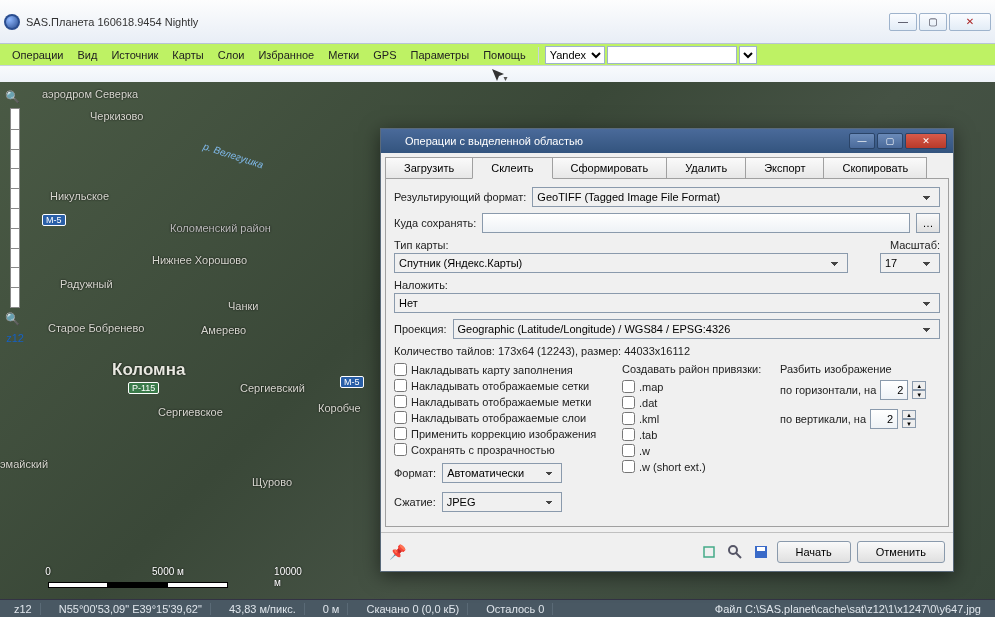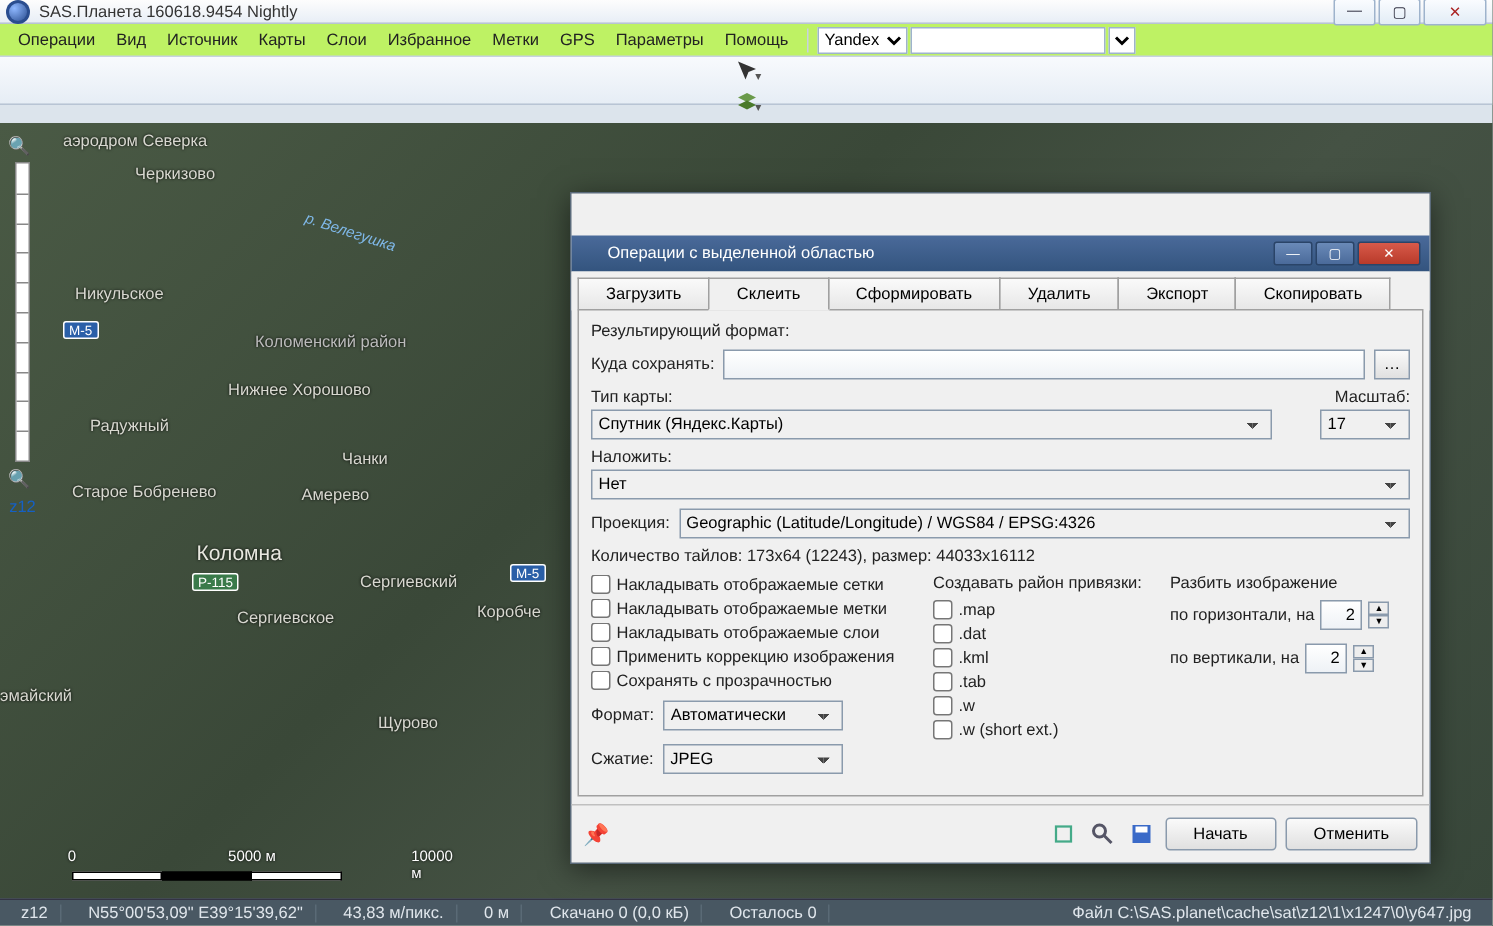--- a/index.html
+++ b/index.html
@@ -1,19 +1,19 @@
 <!DOCTYPE html>
 <html><head>
 <meta charset="utf-8">
 <style>
 * { box-sizing: border-box; margin: 0; padding: 0; font-family: Tahoma, Arial, sans-serif; font-size: 11px; }
 body { width: 995px; height: 617px; background: #dce4ec; overflow: hidden; position: relative; }
 
 
-.titlebar { height: 16px; background: linear-gradient(#fdfdfd,#e8eef6); border-bottom: 1px solid #b8c4d4; display: flex; align-items: center; padding: 0 4px; }
+.titlebar { height: 44px; background: linear-gradient(#fdfdfd,#e8eef6); border-bottom: 1px solid #b8c4d4; display: flex; align-items: center; padding: 0 4px; }
 .titlebar .app-icon { width:16px; height:16px; background:#2a4d8f; border-radius:50%; margin-right:6px; display:inline-block; position:relative;}
 .titlebar .app-icon::after{content:"";position:absolute;inset:2px;border-radius:50%;background:radial-gradient(circle at 30% 30%,#8fb8ff,#2a4d8f);}
 .titlebar .title { color:#333; }
 .titlebar .win-btns { margin-left:auto; display:flex; gap:2px;}
 .titlebar .win-btn { width:28px; height:18px; border:1px solid #9eb3cc; background:linear-gradient(#fafcff,#e2ecf6); display:flex; align-items:center; justify-content:center; font-size:10px; color:#334; border-radius:2px; }
 .titlebar .win-btn.close { color:#a22; width:42px; }
 
 
 .menubar { height:22px; background:#bef264; border-bottom:1px solid #c7d2e0; display:flex; align-items:center; padding:0 6px; gap: 2px; }
 .menubar .mi { padding:2px 6px; color:#222; cursor:default; }
@@ -32,21 +32,21 @@
 
 .ic { width:16px; height:16px; display:inline-block; } 
 
 
 svg.ic { width:16px; height:16px; }
 
 
 .workspace { position:absolute; top:82px; left:0; right:0; bottom:18px; background:#3a4a38; }
 .map { position:absolute; inset:0; background: linear-gradient(135deg,#4a5a45 0%,#3a4838 40%,#455244 60%,#38473a 100%); }
 .map .label { position:absolute; color:#d8d8d0; font-size:11px; text-shadow:0 0 2px #000; white-space:nowrap; }
-.map .label.big { font-size:14px; font-weight:normal; color:#e8e8e0;margin-left:19px; }
+.map .label.big { font-size:17px; font-weight:bold; color:#e8e8e0; }
 .map .river { position:absolute; color:#7fb8e8; font-style:italic; font-size:10px; }
 .map .shield { position:absolute; background:#2a5fa8; color:#fff; border:1px solid #fff; border-radius:2px; padding:0 3px; font-size:9px; }
 
 
 .left-ctrl { position:absolute; left:4px; top:88px; width:22px; z-index:5; }
 .left-ctrl .zbtn { width:18px; height:18px; display:flex; align-items:center; justify-content:center; font-size:12px; cursor:pointer; }
 .left-ctrl .zslider { width:10px; height:200px; background:#fff; border:1px solid #888; margin:2px auto; position:relative; }
 .left-ctrl .zslider .tick { position:absolute; left:0; right:0; height:1px; background:#888; }
 .left-ctrl .zlabel { text-align:center; color:#1560c4; margin-top:4px; font-size:11px; }
 
@@ -55,21 +55,21 @@
 .scalebar .seg { height:6px; border:1px solid #000; }
 .scalebar .lbl { color:#fff; font-size:10px; position:absolute; top:-12px; transform:translateX(-50%); text-shadow:0 0 2px #000;}
 
 
 .statusbar { position:absolute; left:0; right:0; bottom:0; height:18px; background:#495863; color:#e0e6ec; display:flex; align-items:center; font-size:11px; padding:0 6px; gap:10px; border-top:1px solid #334; }
 .statusbar .cell { padding:0 8px; border-right:1px solid #5a6a76; }
 .statusbar .cell:last-child{border:none; margin-left:auto;}
 
 
 .dialog { position:absolute; left:380px; top:128px; width:574px; background:#f0f0f0; border:1px solid #5a6a7a; box-shadow:0 4px 18px rgba(0,0,0,0.5); z-index:100; }
-.dlg-title { height:24px; background:linear-gradient(#4a6a9a,#33547e); color:#fff; display:flex; align-items:center; padding:0 6px;margin-top:28px; }
+.dlg-title { height:24px; background:linear-gradient(#4a6a9a,#33547e); color:#fff; display:flex; align-items:center; padding:0 6px; }
 .dlg-title .win-btns{margin-left:auto;display:flex;gap:2px;}
 .dlg-title .wb{width:26px;height:16px;border:1px solid #2a4468;background:linear-gradient(#6a8ab8,#4a6a9a);display:flex;align-items:center;justify-content:center;font-size:9px;color:#fff;border-radius:2px;}
 .dlg-title .wb.cl{background:linear-gradient(#d85a4a,#b83a2a);width:42px;}
 
 .dlg-tabs { display:flex; background:#f0f0f0; padding:4px 4px 0; gap:0; }
 .dlg-tab { padding:4px 18px; border:1px solid #a0a0a0; border-bottom:none; background:linear-gradient(#fafafa,#e6e6e6); margin-right:-1px; cursor:default; position:relative;}
 .dlg-tab.active { background:#f0f0f0; border-bottom:1px solid #f0f0f0; z-index:2; }
 
 .dlg-body { border:1px solid #a0a0a0; margin:0 4px 4px; padding:8px; background:#f0f0f0; position:relative; top:-1px; }
 .dlg-body .row { display:flex; align-items:center; gap:6px; margin-bottom:6px; }
@@ -302,20 +302,21 @@
     <div class="dlg-tab">Загрузить</div>
     <div class="dlg-tab active">Склеить</div>
     <div class="dlg-tab">Сформировать</div>
     <div class="dlg-tab">Удалить</div>
     <div class="dlg-tab">Экспорт</div>
     <div class="dlg-tab">Скопировать</div>
   </div>
   <div class="dlg-body">
     <div class="row">
       <label>Результирующий формат:</label>
+      <select style="flex:1;"><option>GeoTIFF (Tagged Image File Format)</option></select>
     </div>
     <div class="row">
       <label>Куда сохранять:</label>
       <input type="text" style="flex: 1 1 0%;" value="">
       <div class="browse-btn">…</div>
     </div>
     <div class="row">
       <label style="flex:0 0 auto;">Тип карты:</label>
       <div style="flex:1;"></div>
       <label>Масштаб:</label>
@@ -333,20 +334,24 @@
     <div class="row">
       <label>Проекция:</label>
       <select style="flex:1;"><option>Geographic (Latitude/Longitude) / WGS84 / EPSG:4326</option></select>
     </div>
     <div class="row">
         <label>Количество тайлов: 173x64 (12243), размер: 44033x16112</label>
       </div>
 
     <div class="cols">
       <div class="col" style="width:210px;">
+        <div class="chk">
+            <input type="checkbox" style="">
+            <label>Накладывать карту заполнения</label>
+          </div>
         <div class="chk">
             <input type="checkbox" style="">
             <label>Накладывать отображаемые сетки</label>
           </div>
         <div class="chk">
             <input type="checkbox" style="">
             <label>Накладывать отображаемые метки</label>
           </div>
         <div class="chk">
             <input type="checkbox" style="">

